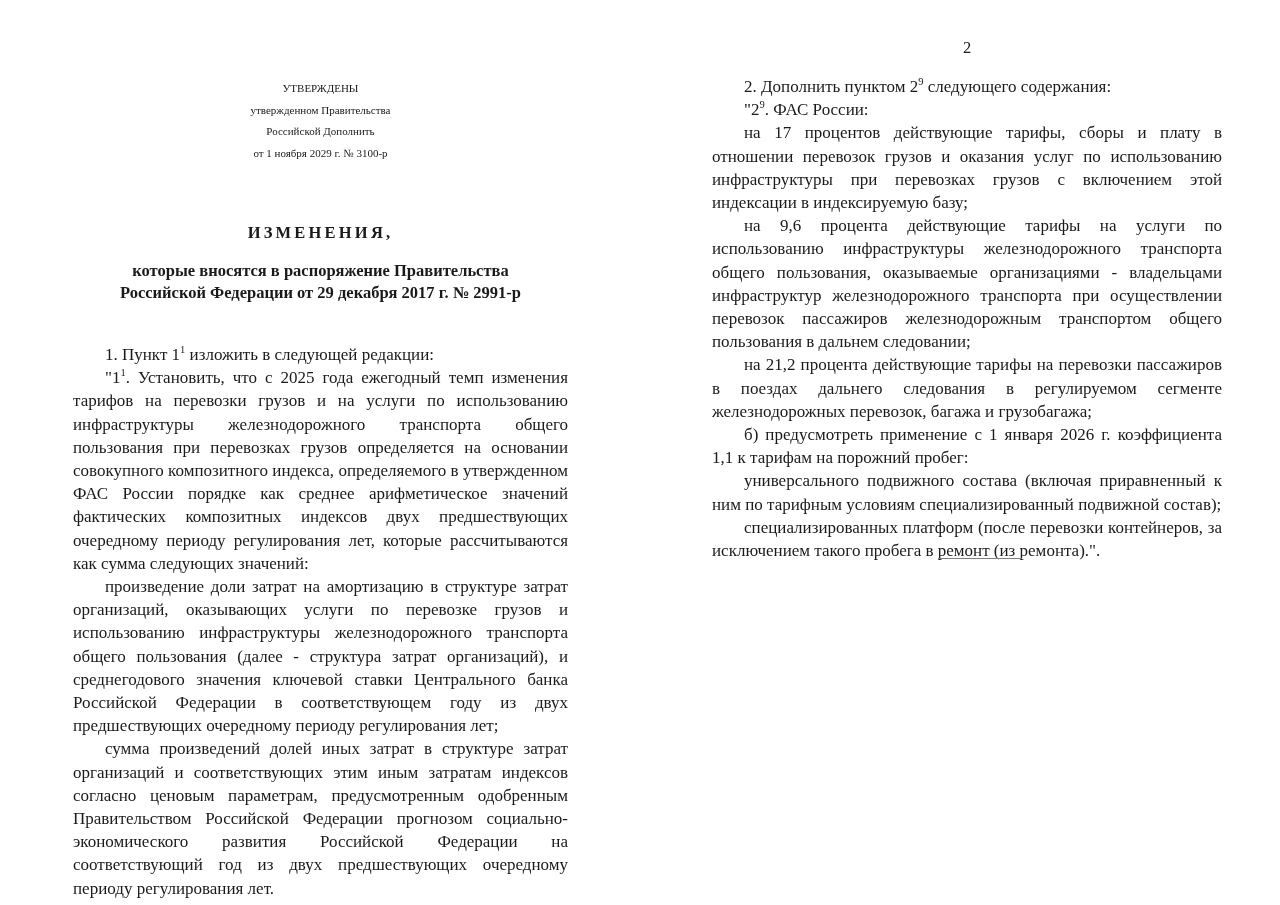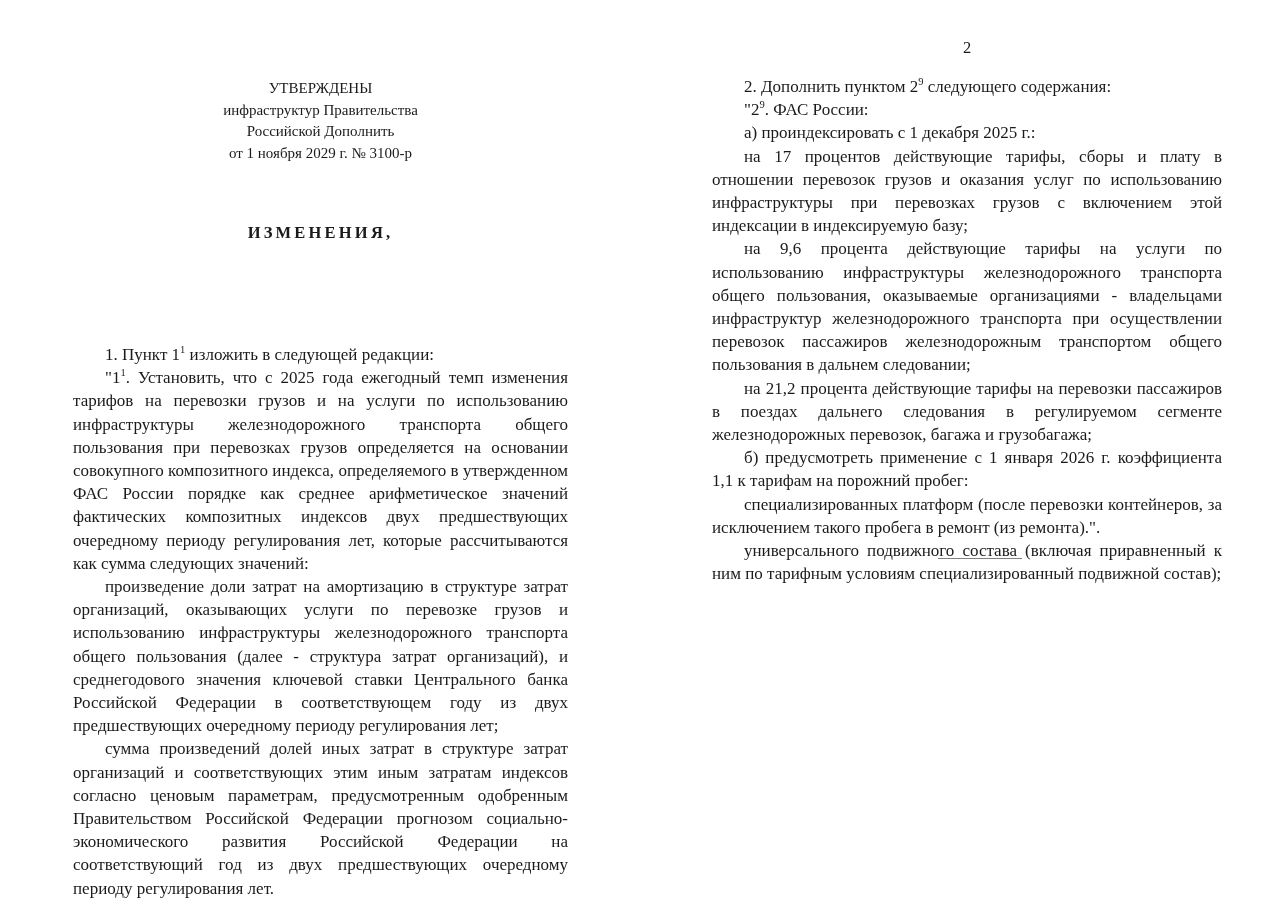--- a/index.html
+++ b/index.html
@@ -33,21 +33,21 @@
     line-height: 20px;
   }
 
   
   .approval {
     position: absolute;
     left: 73px;
     top: 78px;
     width: 495px;
     text-align: center;
-    font-size: 15px;
+    font-size: 11px;
     line-height: 21.5px;
   }
   .approval .ln {
     display: block;
     white-space: nowrap;
   }
 
   
   .doc-title {
     position: absolute;
@@ -115,56 +115,57 @@
 </style>
 </head>
 <body>
 
 <div class="page">
 
   <div class="page-number">2</div>
 
   <div class="approval">
     <span class="ln">УТВЕРЖДЕНЫ</span>
-    <span class="ln">инфраструктур Правительства</span>
+    <span class="ln">утвержденном Правительства</span>
     <span class="ln">Российской Дополнить</span>
     <span class="ln">от 1 ноября 2029 г. № 3100-р</span>
   </div>
 
   <div class="doc-title">
     <span class="main-word">ИЗМЕНЕНИЯ,</span>
+    <span class="sub">которые вносятся в распоряжение Правительства</span>
+    <span class="sub">Российской Федерации от 29 декабря 2017 г. № 2991-р</span>
   </div>
 
   <div class="body-left">
     <p class="para"><span>1. Пункт 1</span><sup>1</sup><span> изложить в следующей редакции:</span></p>
 
     <p class="para"><span>"1</span><sup>1</sup><span>. Установить, что с 2025 года ежегодный темп изменения тарифов на перевозки грузов и на услуги по использованию инфраструктуры железнодорожного транспорта общего пользования при перевозках грузов определяется на основании совокупного композитного индекса, определяемого в утвержденном ФАС России порядке как среднее арифметическое значений фактических композитных индексов двух предшествующих очередному периоду регулирования лет, которые рассчитываются как сумма следующих значений:</span></p>
 
     <p class="para">произведение доли затрат на амортизацию в структуре затрат организаций, оказывающих услуги по перевозке грузов и использованию инфраструктуры железнодорожного транспорта общего пользования (далее - структура затрат организаций), и среднегодового значения ключевой ставки Центрального банка Российской Федерации в соответствующем году из двух предшествующих очередному периоду регулирования лет;</p>
 
     <p class="para">сумма произведений долей иных затрат в структуре затрат организаций и соответствующих этим иным затратам  индексов согласно ценовым параметрам, предусмотренным  одобренным Правительством Российской Федерации прогнозом социально-экономического развития Российской Федерации на соответствующий год из двух предшествующих очередному периоду регулирования лет.</p>
 
     <p class="para">В целях определения указанного ежегодного темпа изменения тарифов начиная с 2025 года и в последующий трехлетний период применяется структура затрат организаций, сформированная на 2024 год.".</p>
   </div>
 
   <div class="body-right">
     <p class="para"><span>2. Дополнить пунктом 2</span><sup>9</sup><span> следующего содержания:</span></p>
 
     <p class="para"><span>"2</span><sup>9</sup><span>. ФАС России:</span></p>
 
-    <p class="para">а) проиндексировать с 1 декабря 2025 г.:</p>
 
     <p class="para">на 17 процентов действующие тарифы, сборы и плату в отношении перевозок грузов и оказания услуг по использованию инфраструктуры при перевозках грузов с включением этой индексации в индексируемую базу;</p>
 
     <p class="para">на 9,6 процента действующие тарифы на услуги по использованию инфраструктуры железнодорожного транспорта общего пользования, оказываемые организациями - владельцами инфраструктур железнодорожного транспорта при осуществлении перевозок пассажиров железнодорожным транспортом общего пользования в дальнем следовании;</p>
 
     <p class="para">на 21,2 процента действующие тарифы на перевозки пассажиров в поездах дальнего следования в регулируемом сегменте железнодорожных перевозок, багажа и грузобагажа;</p>
 
     <p class="para">б) предусмотреть применение с 1 января 2026 г. коэффициента 1,1 к тарифам на порожний пробег:</p>
 
+    <p class="para">универсального подвижного состава (включая приравненный к ним по тарифным условиям специализированный подвижной состав);</p>
+
     <p class="para">специализированных платформ (после перевозки контейнеров, за исключением такого пробега в ремонт (из ремонта).".</p>
-
-    <p class="para">универсального подвижного состава (включая приравненный к ним по тарифным условиям специализированный подвижной состав);</p>
   </div>
 
   <div class="end-rule"></div>
 
 </div>
 
 </body></html>

